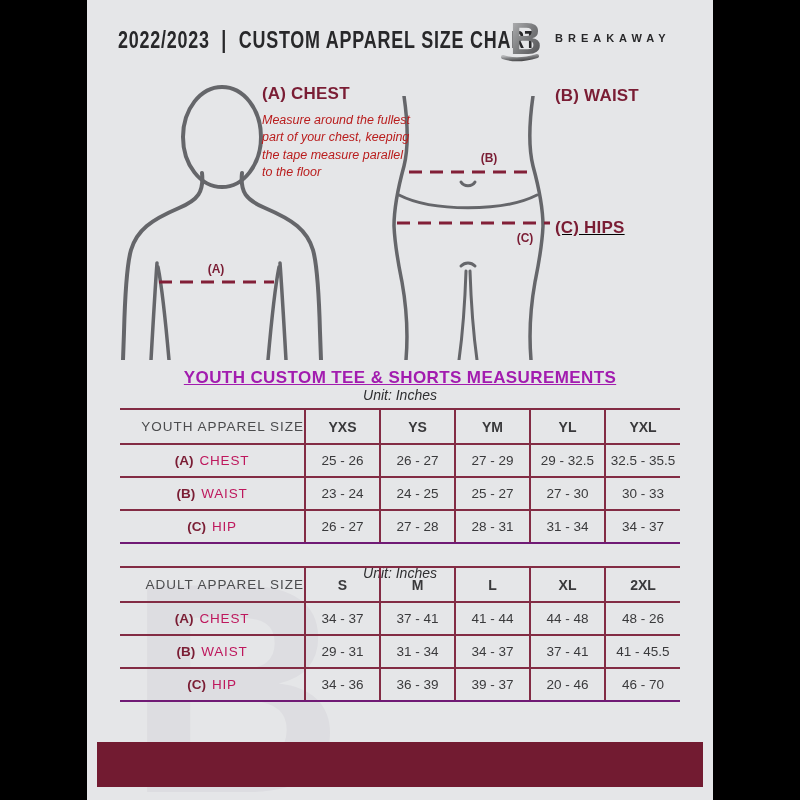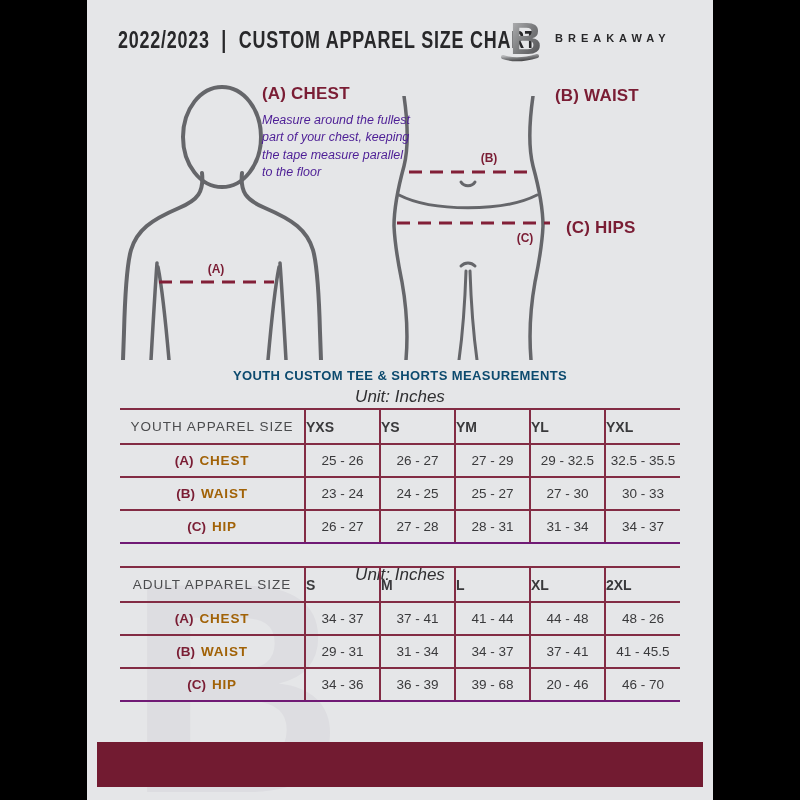--- a/index.html
+++ b/index.html
@@ -19,44 +19,44 @@
   
   svg { position:absolute; }
   svg text { font-family:"Liberation Sans", sans-serif; }
   .outline { fill:none; stroke:#65666a; stroke-linecap:round; }
   .dash { stroke:#821f37; stroke-width:3; stroke-dasharray:13 8; }
   .marker { font-size:12px; font-weight:bold; fill:#7a1d34; }
 
   
   .ins { position:absolute; }
   .ins-h { font-size:17px; font-weight:bold; color:#7a1d34; letter-spacing:0.2px; }
-  .ins-p { margin-top:8px; font-style:italic; font-size:12.5px; line-height:1.38; color:#4c1d95; }
-
-  
-  .sec-title { position:absolute; left:0; width:626px; text-align:center; font-size:13px;
-               font-weight:bold; letter-spacing:0.4px; color:#0c4a6e; }
-  .sec-unit  { position:absolute; left:0; width:626px; text-align:center; font-size:17px;
+  .ins-p { margin-top:8px; font-style:italic; font-size:12.5px; line-height:1.38; color:#b91c1c; }
+
+  
+  .sec-title { position:absolute; left:0; width:626px; text-align:center; font-size:17px;
+               font-weight:bold; letter-spacing:0.4px; color:#a21caf;text-decoration:underline; }
+  .sec-unit  { position:absolute; left:0; width:626px; text-align:center; font-size:14px;
                font-style:italic; color:#2f2f31; }
 
   
   table.tbl { position:absolute; left:33px; width:560px; border-collapse:collapse;
               table-layout:fixed; z-index:2; }
   table.tbl col.c0 { width:185px; }
   table.tbl col.cs { width:75px; }
   table.tbl th, table.tbl td { border-top:2px solid #832c44; padding:0; }
   table.tbl tr:last-child td { border-bottom:2px solid #701a75; }
   table.tbl th:not(:first-child), table.tbl td:not(:first-child) { border-left:2px solid #832c44; }
   table.tbl th { height:33px; }
   table.tbl td { height:31px; text-align:center; font-size:13.5px; color:#3a3a3c; }
-  th.label-h { font-weight:normal; font-size:13.5px; color:#4b4c4e; text-align:center;
+  th.label-h { font-weight:normal; font-size:13.5px; color:#4b4c4e; text-align:right;
                padding-left:16px; letter-spacing:1px; }
-  th.size { font-size:14px; font-weight:bold; color:#39393b; text-align:left; }
+  th.size { font-size:14px; font-weight:bold; color:#39393b; text-align:center; }
   td.rowlabel { text-align:left; padding-left:16px; font-size:14px; }
   td.rowlabel .pfx { color:#7a1d34; font-weight:bold; margin-right:6px; }
-  td.rowlabel .lbl { letter-spacing:0.8px; color:#a16207;font-weight:bold; }
+  td.rowlabel .lbl { letter-spacing:0.8px; color:#be185d; }
 
   
   .watermark { position:absolute; left:40px; top:538px; font-size:300px; font-weight:bold;
                color:#dddde1; line-height:1; z-index:1; }
   .footer-bar { position:absolute; left:10px; top:742px; width:606px; height:45px;
                 background:#721b31; z-index:3; }
 </style>
 </head>
 <body>
 
@@ -104,21 +104,21 @@
       <text class="marker" x="133" y="146" text-anchor="middle">(C)</text>
     </svg>
 
     <div class="ins" style="left:175px; top:84px; width:148px;">
       <div class="ins-h">(A) CHEST</div>
       <div class="ins-p">Measure around the fullest part of your chest, keeping the tape measure parallel to the floor</div>
     </div>
     <div class="ins" style="left:468px; top:86px; width:145px;">
       <div class="ins-h">(B) WAIST</div>
     </div>
-    <div class="ins" style="left:479px; top:218px; width:152px;">
+    <div class="ins" style="left:468px; top:218px; width:152px;text-decoration:underline;">
       <div class="ins-h">(C) HIPS</div>
     </div>
 
     <div class="watermark">B</div>
 
     <div class="sec-title" style="top:368px;">YOUTH CUSTOM TEE &amp; SHORTS MEASUREMENTS</div>
     <div class="sec-unit" style="top:387px;">Unit: Inches</div>
     <table class="tbl" style="top:408px;">
       <colgroup>
           <col class="c0">
@@ -208,21 +208,21 @@
         <td>34 - 37</td>
         <td>37 - 41</td>
         <td>41 - 45.5</td>
       </tr>
       <tr>
         <td class="rowlabel">
           <span class="pfx">(C)</span><span class="lbl">HIP</span>
         </td>
         <td>34 - 36</td>
         <td>36 - 39</td>
-        <td>39 - 68</td>
+        <td>39 - 37</td>
         <td>20 - 46</td>
         <td>46 - 70</td>
       </tr>
     </tbody>
       </table>
 
     <div class="footer-bar"></div>
   </div>
 </div>
 

